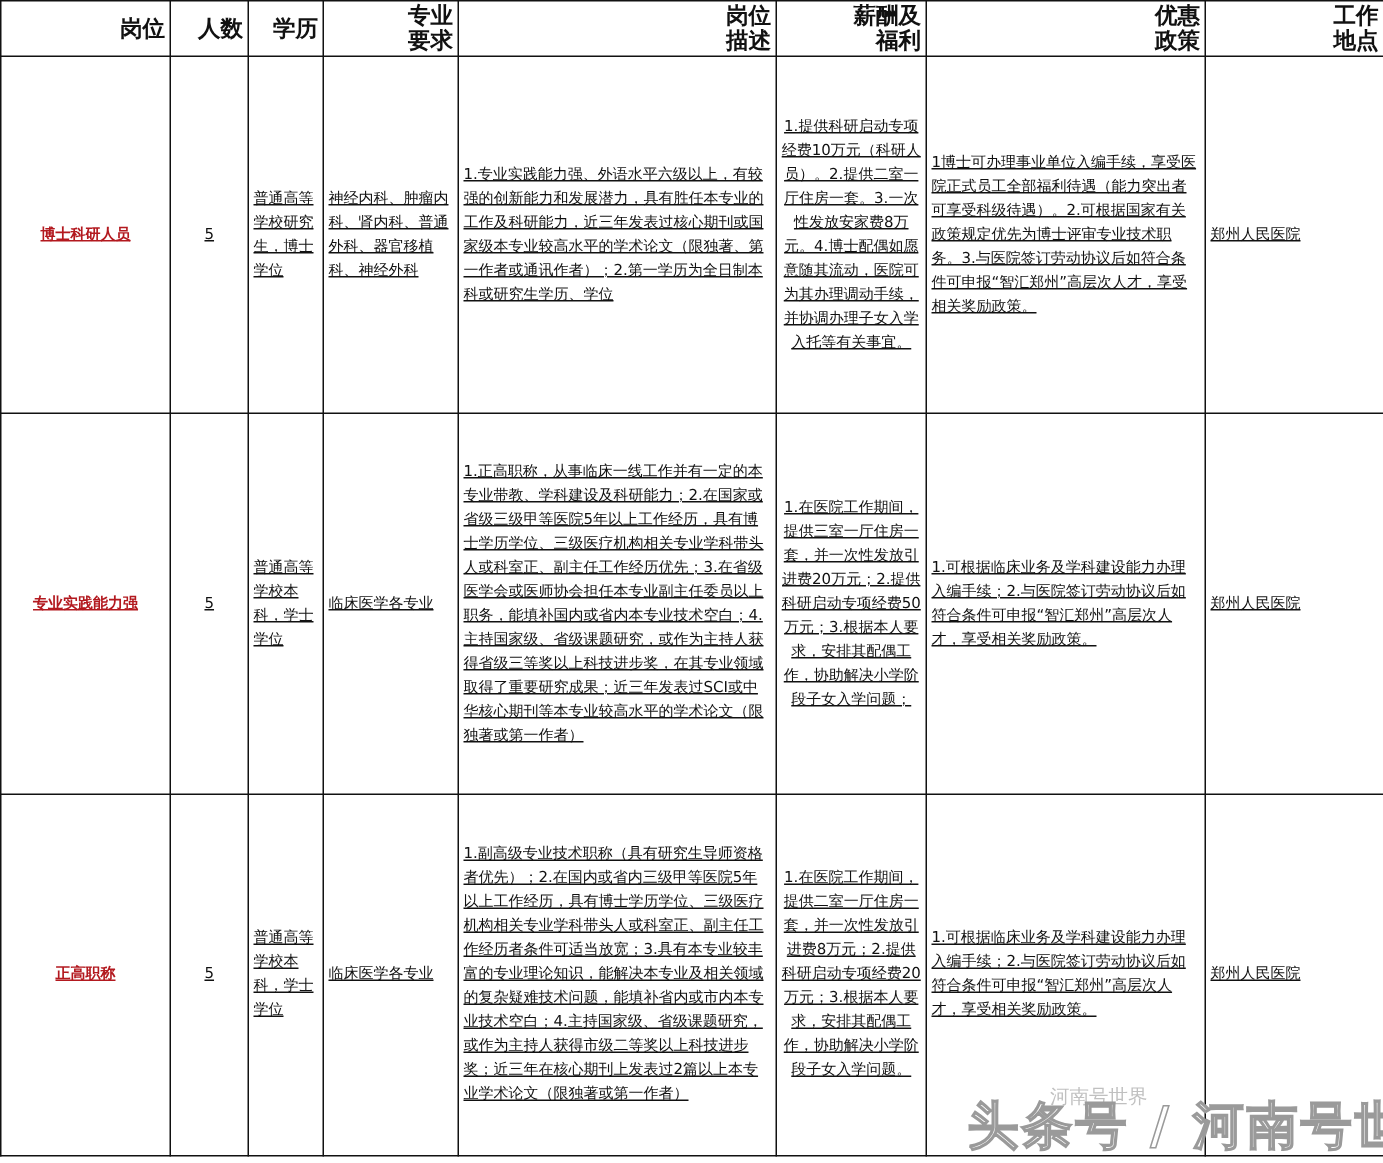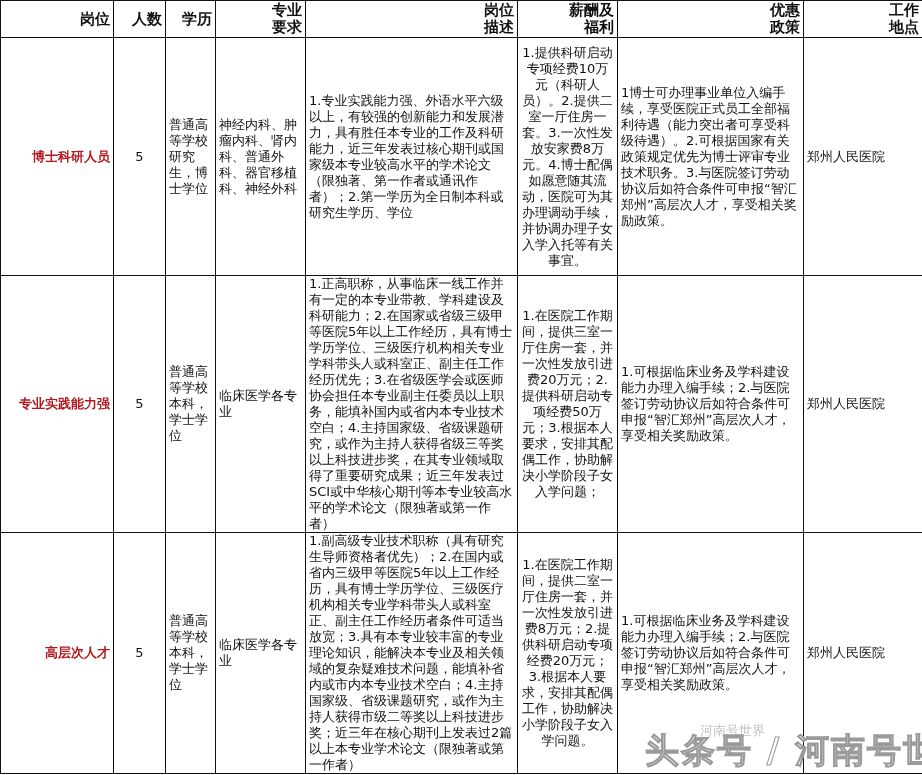--- a/index.html
+++ b/index.html
@@ -1,22 +1,22 @@
 <!DOCTYPE html>
 <html><head>
 <meta charset="utf-8">
 <style>
   html, body { margin: 0; padding: 0; background: #ffffff; }
   body { width: 922px; height: 775px; overflow: hidden; position: relative;
          font-family: "DejaVu Sans", "Liberation Sans", sans-serif; color: #111; }
   table.jobs { border-collapse: collapse; table-layout: fixed; width: 922px; position: absolute; left: 0; top: 0; }
   table.jobs th, table.jobs td { border: 1.5px solid #111; padding: 0 3px; vertical-align: middle; }
   table.jobs th { height: 36px; font-weight: bold; font-size: 15px; text-align: right; line-height: 17px; background: #fff; }
-  table.jobs td { font-size: 13px; line-height: 16px; }
-  td.title { color: #b3191f; font-weight: bold; font-size: 12.5px; text-align: right; }
+  table.jobs td { font-size: 10px; line-height: 16px; text-decoration: underline; }
+  td.title { color: #b3191f; font-weight: bold; font-size: 12.5px; text-align: center; }
   td.count { text-align: center; font-size: 12px; }
   td.edu { text-align: left; font-size: 12.5px; line-height: 17px; }
   td.major { font-size: 12.5px; line-height: 17px; }
   td.desc { font-size: 11.5px; line-height: 16px; }
   td.pay { text-align: center; font-size: 11.5px; line-height: 16px; }
   td.policy { font-size: 11.5px; line-height: 16px; }
   td.place { text-align: left; font-size: 12px; }
   tr.r1 td { height: 237px; }
   tr.r2 td { height: 253px; }
   tr.r3 td { height: 240px; }
@@ -89,21 +89,21 @@
       <td class="title">专业实践能力强</td>
       <td class="count">5</td>
       <td class="edu">普通高等学校本科，学士学位</td>
       <td class="major">临床医学各专业</td>
       <td class="desc">1.正高职称，从事临床一线工作并有一定的本专业带教、学科建设及科研能力；2.在国家或省级三级甲等医院5年以上工作经历，具有博士学历学位、三级医疗机构相关专业学科带头人或科室正、副主任工作经历优先；3.在省级医学会或医师协会担任本专业副主任委员以上职务，能填补国内或省内本专业技术空白；4.主持国家级、省级课题研究，或作为主持人获得省级三等奖以上科技进步奖，在其专业领域取得了重要研究成果；近三年发表过SCI或中华核心期刊等本专业较高水平的学术论文（限独著或第一作者）</td>
       <td class="pay">1.在医院工作期间，提供三室一厅住房一套，并一次性发放引进费20万元；2.提供科研启动专项经费50万元；3.根据本人要求，安排其配偶工作，协助解决小学阶段子女入学问题；</td>
       <td class="policy">1.可根据临床业务及学科建设能力办理入编手续；2.与医院签订劳动协议后如符合条件可申报“智汇郑州”高层次人才，享受相关奖励政策。</td>
       <td class="place">郑州人民医院</td>
     </tr>
     <tr class="r3">
-      <td class="title">高层次人才</td>
+      <td class="title">正高职称</td>
       <td class="count">5</td>
       <td class="edu">普通高等学校本科，学士学位</td>
       <td class="major">临床医学各专业</td>
       <td class="desc">1.副高级专业技术职称（具有研究生导师资格者优先）；2.在国内或省内三级甲等医院5年以上工作经历，具有博士学历学位、三级医疗机构相关专业学科带头人或科室正、副主任工作经历者条件可适当放宽；3.具有本专业较丰富的专业理论知识，能解决本专业及相关领域的复杂疑难技术问题，能填补省内或市内本专业技术空白；4.主持国家级、省级课题研究，或作为主持人获得市级二等奖以上科技进步奖；近三年在核心期刊上发表过2篇以上本专业学术论文（限独著或第一作者）</td>
       <td class="pay">1.在医院工作期间，提供二室一厅住房一套，并一次性发放引进费8万元；2.提供科研启动专项经费20万元；3.根据本人要求，安排其配偶工作，协助解决小学阶段子女入学问题。</td>
       <td class="policy">1.可根据临床业务及学科建设能力办理入编手续；2.与医院签订劳动协议后如符合条件可申报“智汇郑州”高层次人才，享受相关奖励政策。</td>
       <td class="place">郑州人民医院</td>
     </tr>
   </tbody>
 </table>

